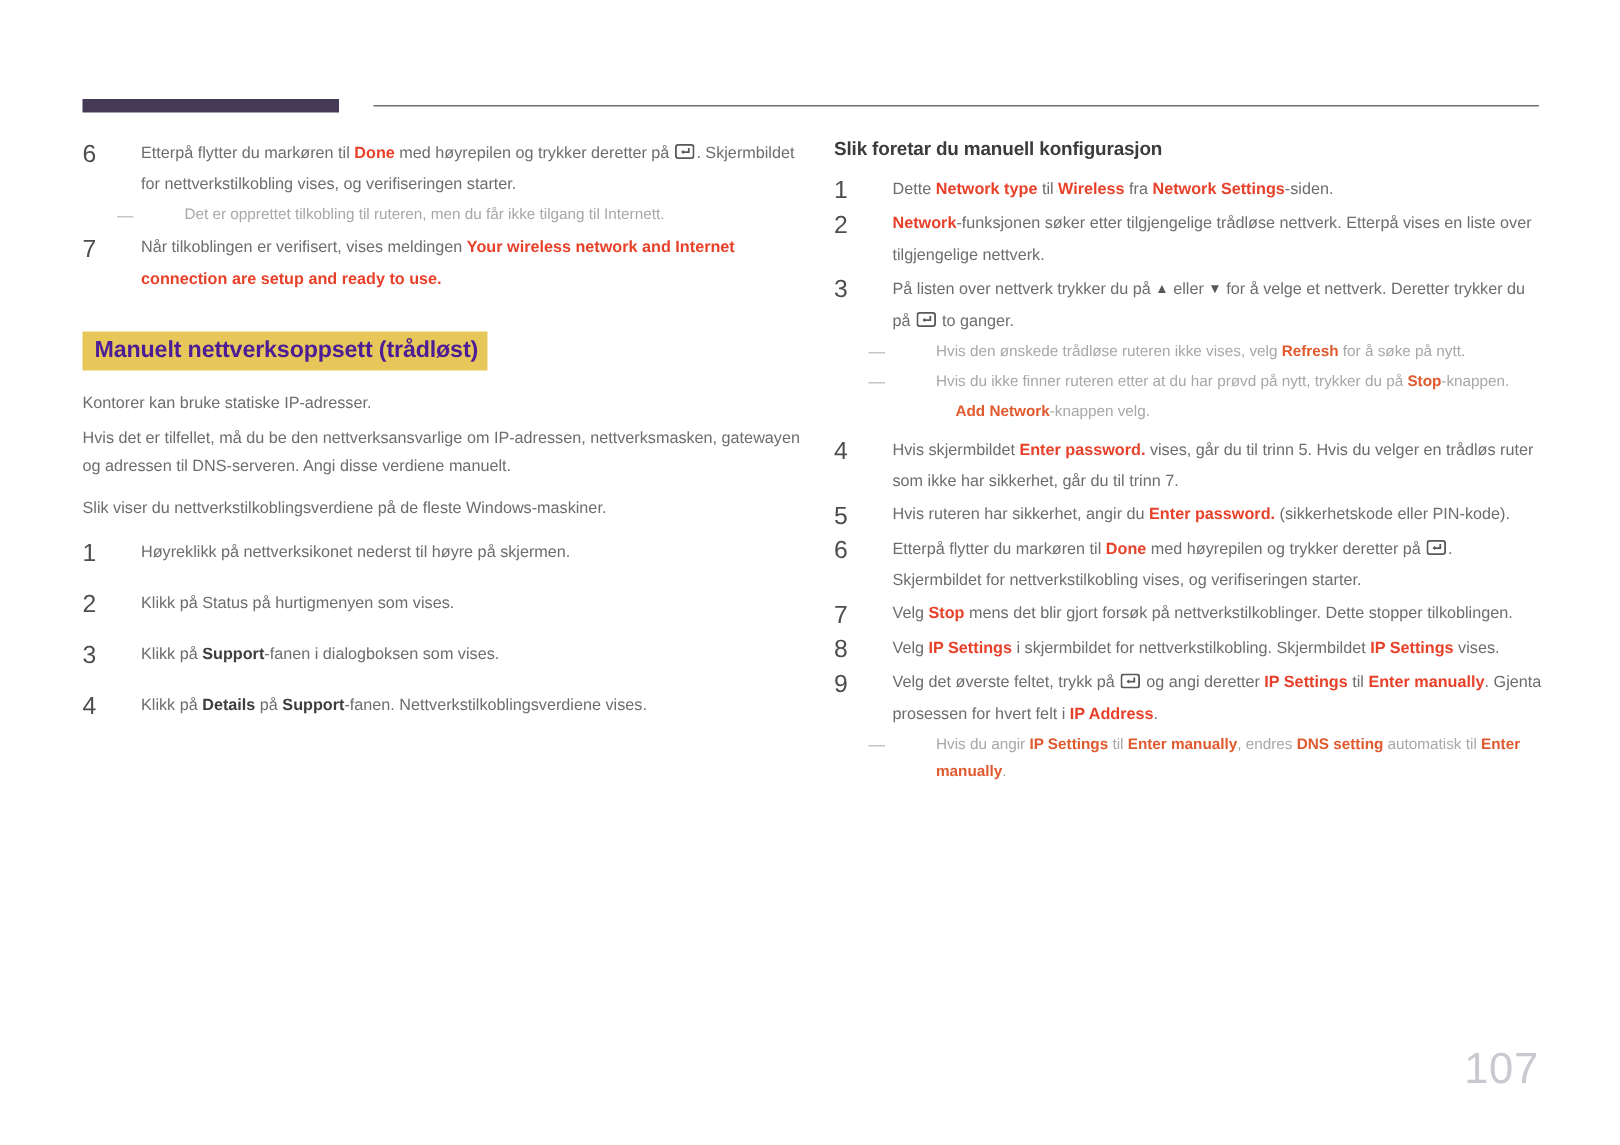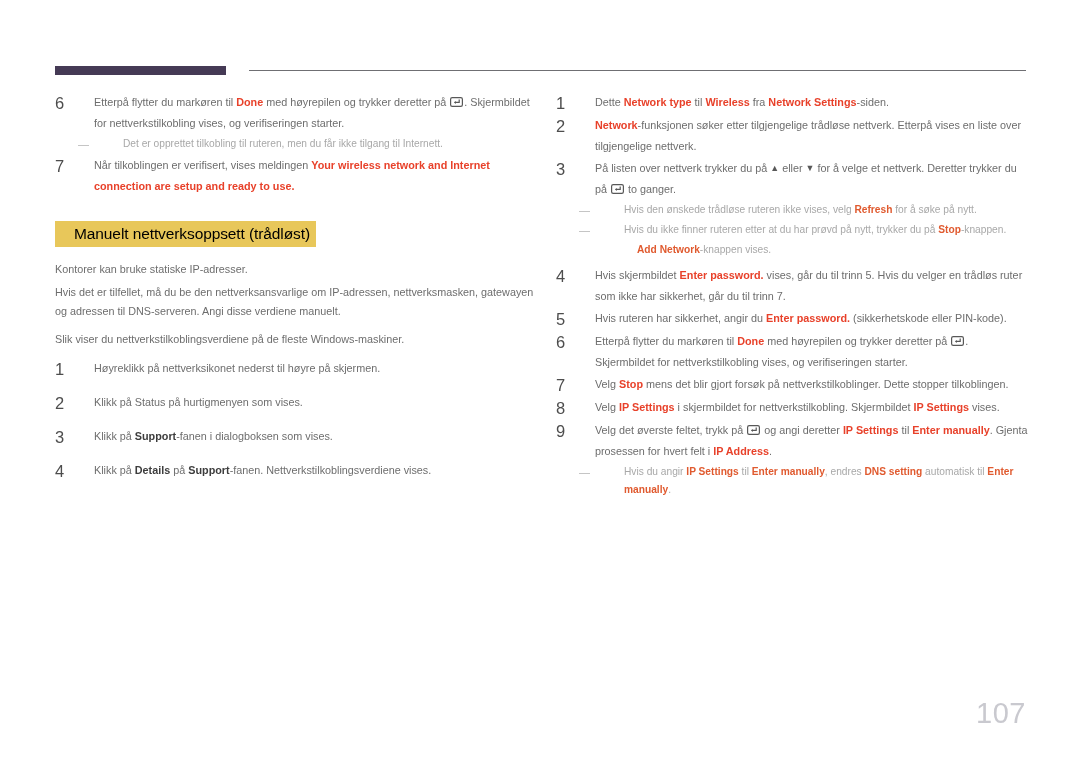--- a/index.html
+++ b/index.html
@@ -90,25 +90,25 @@
     letter-spacing: 0;
   }
   .note-body { flex: 1 1 auto; padding-left: 32px; }
   .note.indent2 { margin-left: 36px; }
   .note-block { margin-bottom: 6px; }
 
   
   .h-highlight {
     display: inline-block;
     background: #e8c75a;
-    color: #000000;
+    color: #4c1d95;
     font-size: 15.5px;
-    font-weight: normal;
+    font-weight: bold;
     line-height: 1.25;
-    padding: 3px 6px 4px 19px;
+    padding: 3px 6px 4px 8px;
     margin: 18px 0 13px 0;
     letter-spacing: -0.1px;
   }
   .h-sub {
     font-size: 12.6px;
     font-weight: bold;
     color: #3b3b3b;
     margin: 20px 0 9px 0;
     letter-spacing: -0.1px;
   }
@@ -212,20 +212,21 @@
         <div class="step-body"><span>Klikk på </span><span class="bk">Support</span><span>-fanen i dialogboksen som vises.</span></div>
       </div>
       <div class="step gap">
         <div class="step-num">4</div>
         <div class="step-body"><span>Klikk på </span><span class="bk">Details</span><span> på </span><span class="bk">Support</span><span>-fanen. Nettverkstilkoblingsverdiene vises.</span></div>
       </div>
     </div>
 </div>
 
 <div class="col col-right">
+  <div class="h-col">Slik foretar du manuell konfigurasjon</div>
 
   <div id="right-steps">
       <div class="step tight">
         <div class="step-num">1</div>
         <div class="step-body"><span>Dette </span><span class="hl">Network type</span><span> til </span><span class="hl">Wireless</span><span> fra </span><span class="hl">Network Settings</span><span>-siden.</span></div>
       </div>
       <div class="step tight">
         <div class="step-num">2</div>
         <div class="step-body"><span class="hl">Network</span><span>-funksjonen søker etter tilgjengelige trådløse nettverk. Etterpå vises en liste over tilgjengelige nettverk.</span></div>
       </div>
@@ -242,21 +243,21 @@
       <div class="note">
         <div class="note-dash">—</div>
         <div class="note-body"><span>Hvis den ønskede trådløse ruteren ikke vises, velg </span><span class="hl">Refresh</span><span> for å søke på nytt.</span></div>
       </div>
       <div class="note">
         <div class="note-dash">—</div>
         <div class="note-body"><span>Hvis du ikke finner ruteren etter at du har prøvd på nytt, trykker du på </span><span class="hl">Stop</span><span>-knappen.</span></div>
       </div>
       <div class="note indent2">
         <div class="note-dash"></div>
-        <div class="note-body"><span class="hl">Add Network</span><span>-knappen vises.</span></div>
+        <div class="note-body"><span class="hl">Add Network</span><span>-knappen velg.</span></div>
       </div>
     </div>
   <div id="right-steps-cont">
       <div class="step tight">
         <div class="step-num">4</div>
         <div class="step-body"><span>Hvis skjermbildet </span><span class="hl">Enter password.</span><span> vises, går du til trinn 5. Hvis du velger en trådløs ruter som ikke har sikkerhet, går du til trinn 7.</span></div>
       </div>
       <div class="step tight">
         <div class="step-num">5</div>
         <div class="step-body"><span>Hvis ruteren har sikkerhet, angir du </span><span class="hl">Enter password.</span><span> (sikkerhetskode eller PIN-kode).</span></div>

